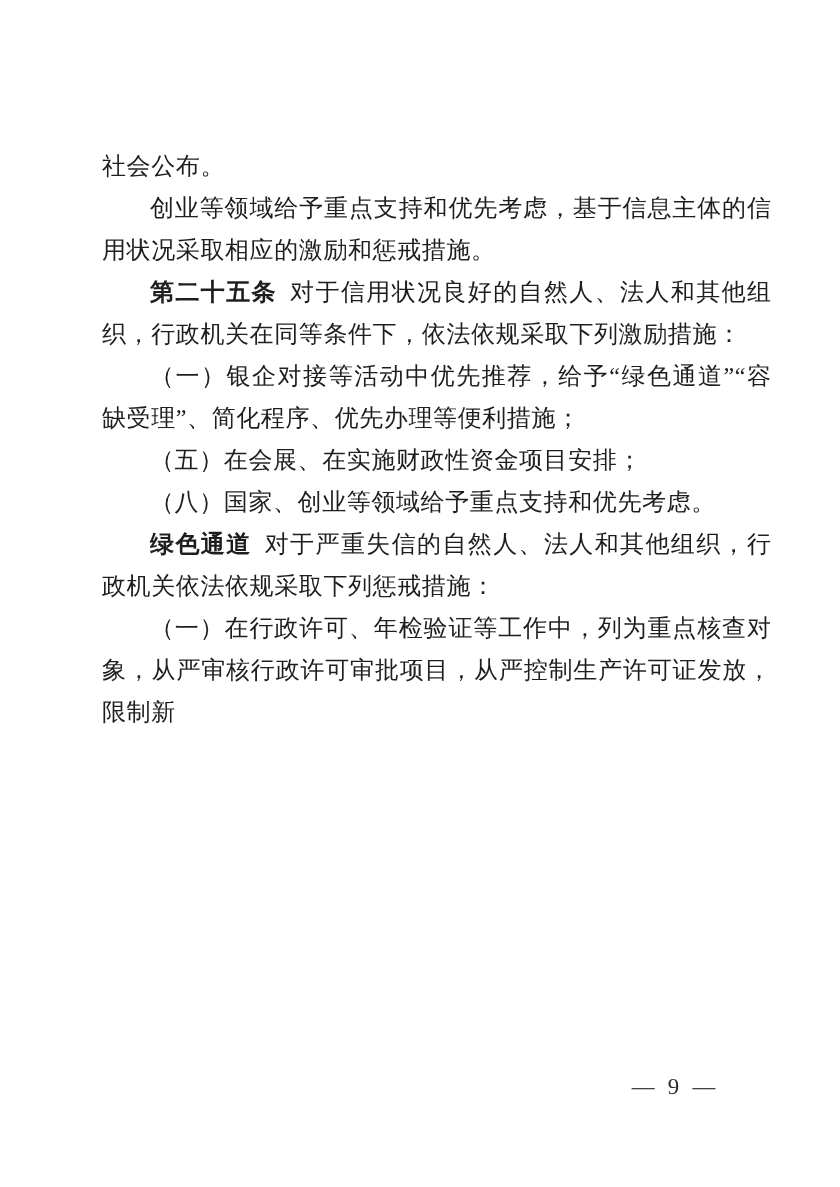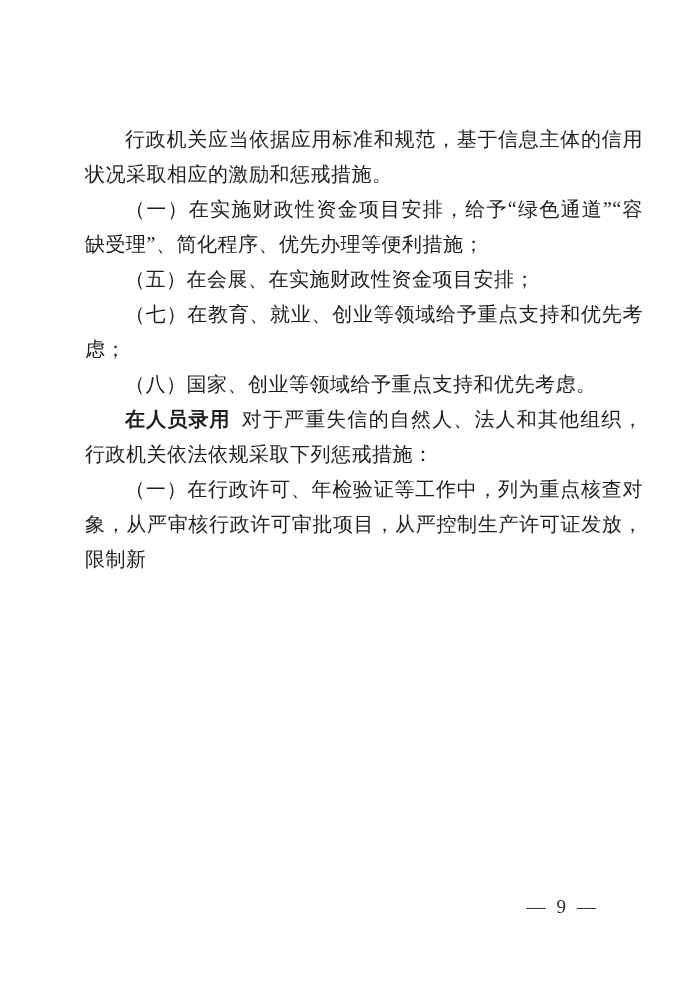--- a/index.html
+++ b/index.html
@@ -51,26 +51,27 @@
   .footer .dash {
     letter-spacing: 0;
   }
 </style>
 </head>
 <body>
 
 <div class="page">
 
   <div class="text-block" id="paragraphs">
-      <p class="indent"><span>行政机关应当依据应用标准和规范，基于信息主体的信用状况采取相应的激励和惩戒措施。</span></p>
-      <p class="indent"><span>（一）在实施财政性资金项目安排，给予“绿色通道”“容缺受理”、简化程序、优先办理等便利措施；</span></p>
+      <p><span>社会公布。</span></p>
+      <p class="indent"><span>创业等领域给予重点支持和优先考虑，基于信息主体的信用状况采取相应的激励和惩戒措施。</span></p>
+      <p class="indent"><span class="lead">第二十五条</span><span>对于信用状况良好的自然人、法人和其他组织，行政机关在同等条件下，依法依规采取下列激励措施：</span></p>
+      <p class="indent"><span>（一）银企对接等活动中优先推荐，给予“绿色通道”“容缺受理”、简化程序、优先办理等便利措施；</span></p>
       <p class="indent"><span>（五）在会展、在实施财政性资金项目安排；</span></p>
-      <p class="indent"><span>（七）在教育、就业、创业等领域给予重点支持和优先考虑；</span></p>
       <p class="indent"><span>（八）国家、创业等领域给予重点支持和优先考虑。</span></p>
-      <p class="indent"><span class="lead">在人员录用</span><span>对于严重失信的自然人、法人和其他组织，行政机关依法依规采取下列惩戒措施：</span></p>
+      <p class="indent"><span class="lead">绿色通道</span><span>对于严重失信的自然人、法人和其他组织，行政机关依法依规采取下列惩戒措施：</span></p>
       <p class="indent"><span>（一）在行政许可、年检验证等工作中，列为重点核查对象，从严审核行政许可审批项目，从严控制生产许可证发放，限制新</span></p>
     </div>
 
   <div class="footer">
     <span class="dash">—</span>
     <span>9</span>
     <span class="dash">—</span>
   </div>
 
 </div>

